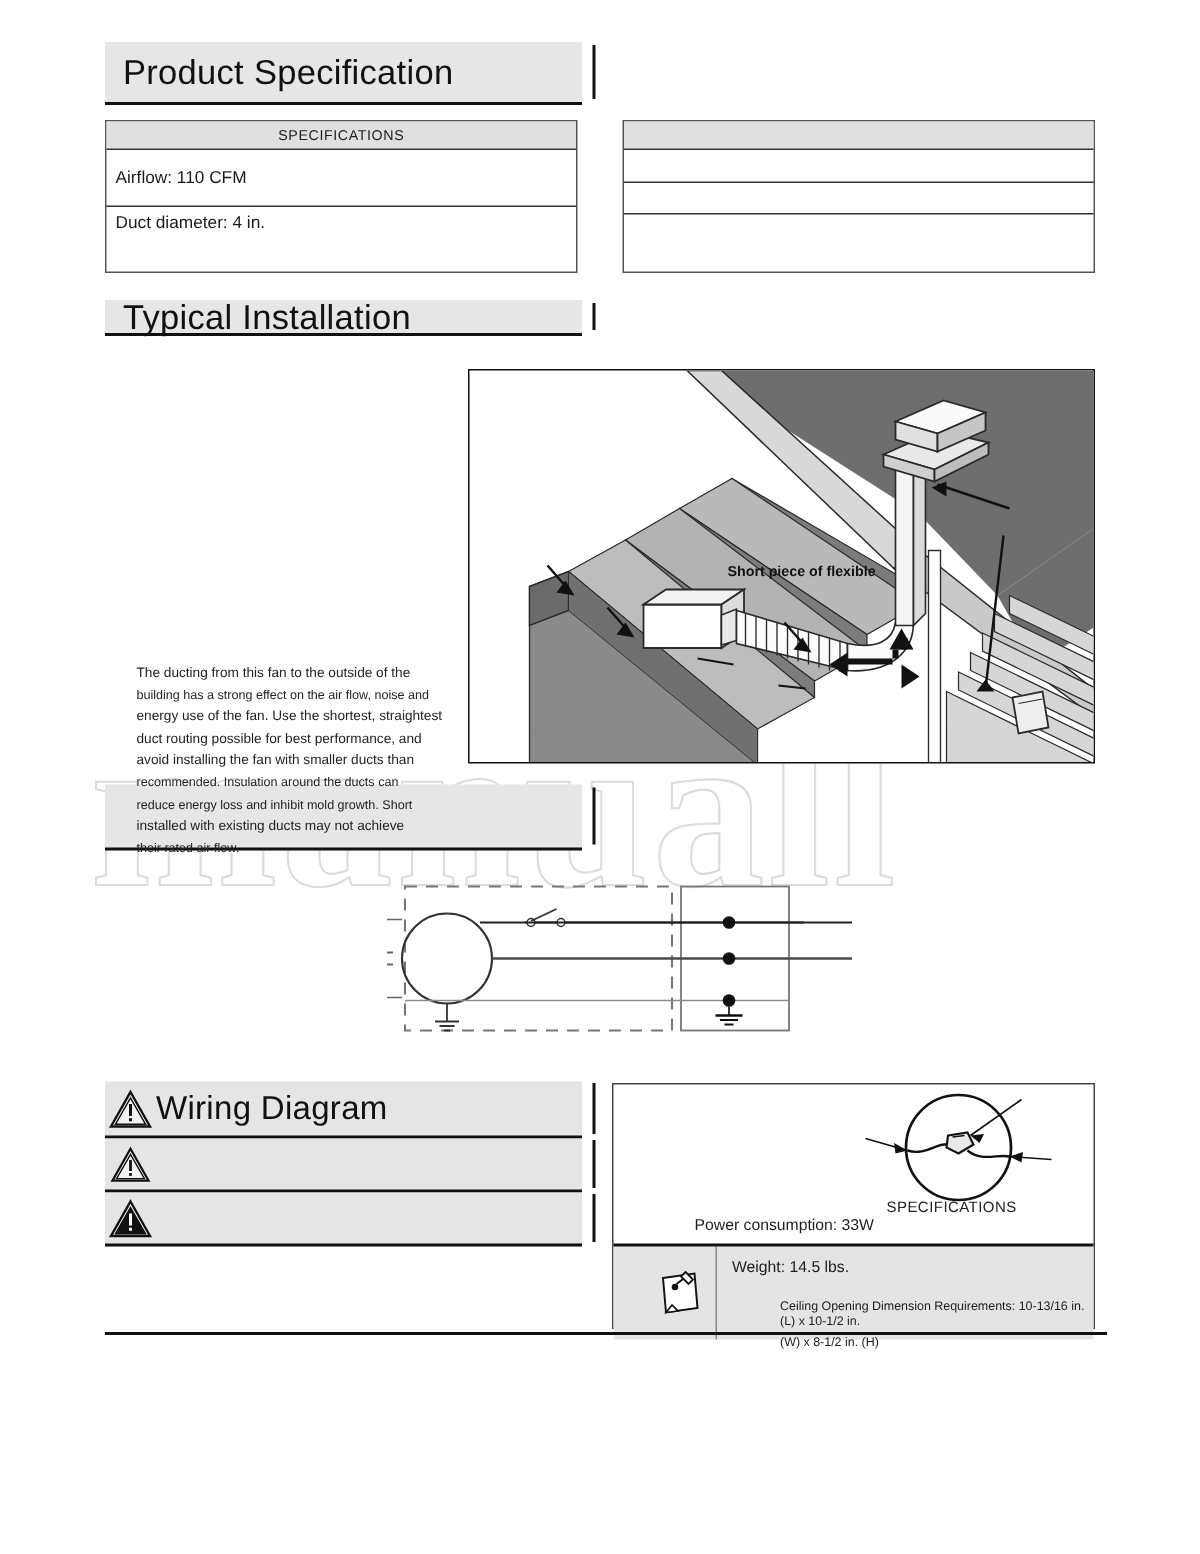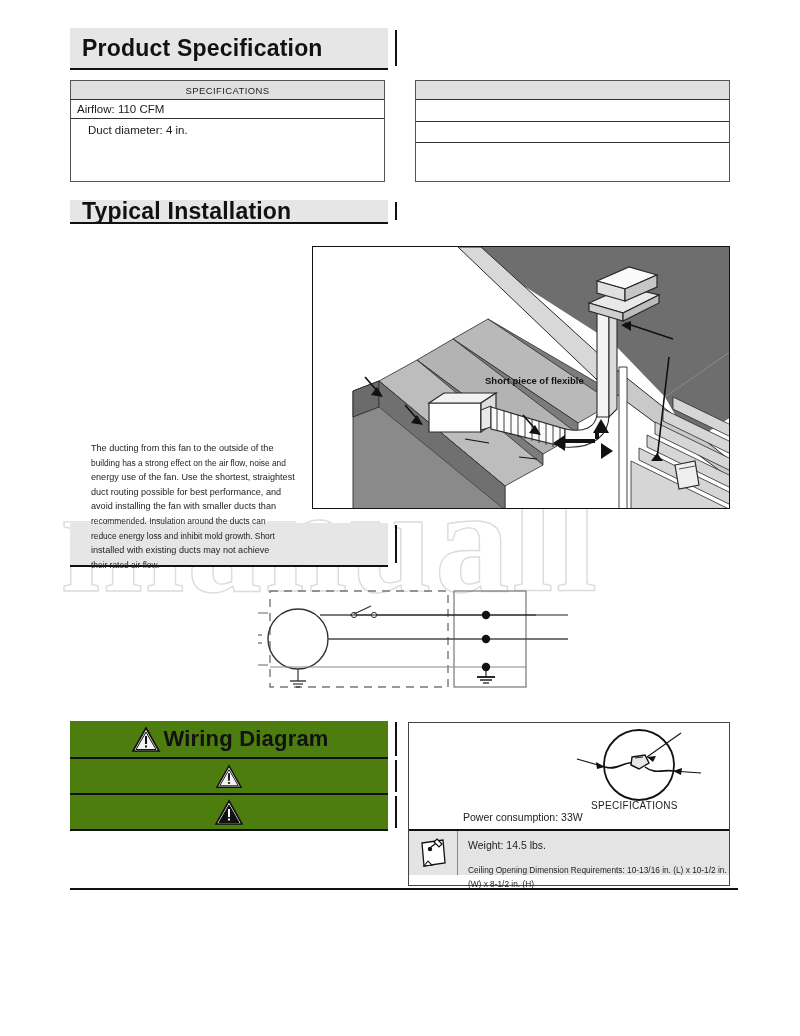--- a/index.html
+++ b/index.html
@@ -56,21 +56,21 @@
   .section-head .bar {
     position: absolute;
     right: -9px;
     top: 2px;
     bottom: 2px;
     width: 2px;
     background: #111;
   }
   .section-title {
     font-size: 23px;
-    font-weight: 700;
+    font-weight: 400;
     color: #111;
     padding-left: 12px;
     letter-spacing: .2px;
   }
 
   
   .spec-table {
     position: absolute;
     box-sizing: border-box;
     border: 1px solid #555;
@@ -129,26 +129,25 @@
   }
 
   
   .warn-box {
     position: absolute;
     box-sizing: border-box;
     z-index: 3;
   }
   .warn-row {
     box-sizing: border-box;
-    background: #4d7c0f;
+    background: #e5e5e5;
     border-bottom: 2px solid #111;
     display: flex;
     align-items: center;
     position: relative;
-    justify-content: center;
   }
   .warn-row .bar {
     position: absolute;
     right: -9px;
     top: 1px;
     bottom: 1px;
     width: 2px;
     background: #111;
   }
   .warn-ico { width: 34px; flex: 0 0 34px; display: flex; align-items: center; justify-content: center; }
@@ -163,21 +162,21 @@
   }
   .info-top { position: relative; box-sizing: border-box; border-bottom: 2px solid #111; }
   .info-bottom { box-sizing: border-box; background: #e4e4e4; display: flex; }
   .note-col {
     width: 48px; flex: 0 0 48px;
     border-right: 1px solid #888;
     display: flex; align-items: center; justify-content: center;
   }
   .note-lines { flex: 1; padding-left: 10px; box-sizing: border-box; }
   .txt-11 { font-size: 10.5px; color: #1d1d1d; }
-  .txt-9  { font-size: 8.3px; color: #1d1d1d; }
+  .txt-9  { font-size: 8.3px; color: #1d1d1d; margin-left: 32px; }
   .spec-circle-label {
     position: absolute;
     font-size: 10px;
     letter-spacing: .3px;
     color: #222;
   }
   .power-line { position: absolute; font-size: 10.5px; color: #1d1d1d; }
 
   .bottom-rule {
     position: absolute;
@@ -194,22 +193,22 @@
 
   <div class="watermark">manuall</div>
 
   <div class="section-head" style="left:70px; top:28px; width:318px; height:42px;">
     <div class="section-title">Product Specification</div>
     <div class="bar"></div>
   </div>
 
   <div class="spec-table" style="left:70px; top:80px; width:315px; height:102px;">
     <div class="row hdr" style="height:19px;">SPECIFICATIONS</div>
-    <div class="row cell-lg" style="height:19px;">Airflow: 110 CFM</div>
-    <div class="row cell-lg" style="height:21px;margin-left:11px;">Duct diameter: 4 in.</div>
+    <div class="row cell-lg" style="height:38px;">Airflow: 110 CFM</div>
+    <div class="row cell-lg" style="height:21px;">Duct diameter: 4 in.</div>
   </div>
 
   <div class="spec-table" style="left:415px; top:80px; width:315px; height:102px;">
     <div class="row hdr" style="height:19px;"></div>
     <div class="row cell-lg" style="height:22px;"></div>
     <div class="row cell-lg" style="height:21px;"></div>
     <div class="row cell-lg" style="height:40px;"></div>
   </div>
 
   <div class="section-head" style="left:70px; top:200px; width:318px; height:24px;">
@@ -425,21 +424,21 @@
         <polygon points="36,40 27,35 28,42" fill="#111"></polygon>
         <path d="M132,46 L104,44" stroke="#111" stroke-width="1.1"></path>
         <polygon points="104,44 113,41 112,48" fill="#111"></polygon>
         <path d="M112,6 L78,30" stroke="#111" stroke-width="1.1"></path>
         <polygon points="78,30 87,29 84,35" fill="#111"></polygon>
       </svg>
       <div class="spec-circle-label" style="left:182px; top:77px;">SPECIFICATIONS</div>
       <div class="power-line" style="left:54px; top:88px;">Power consumption: 33W</div>
     </div>
 
-    <div class="info-bottom" style="height:44px;">
+    <div class="info-bottom" style="height:62px;padding-left:20px;">
       <div class="note-col">
         <svg width="30" height="32" viewBox="0 0 30 32">
           <polygon points="4,6 25,3 27,26 6,29" fill="#fff" stroke="#111" stroke-width="1.3"></polygon>
           <polygon points="6,29 10,24 14,28" fill="#fff" stroke="#111" stroke-width="1.1"></polygon>
           <path d="M13,10 L21,4" stroke="#111" stroke-width="1.3"></path>
           <polygon points="19,2 24,7 21,10 16,5" fill="#fff" stroke="#111" stroke-width="1.2"></polygon>
           <circle cx="12" cy="12" r="2.2" fill="#111"></circle>
         </svg>
       </div>
       <div class="note-lines">

